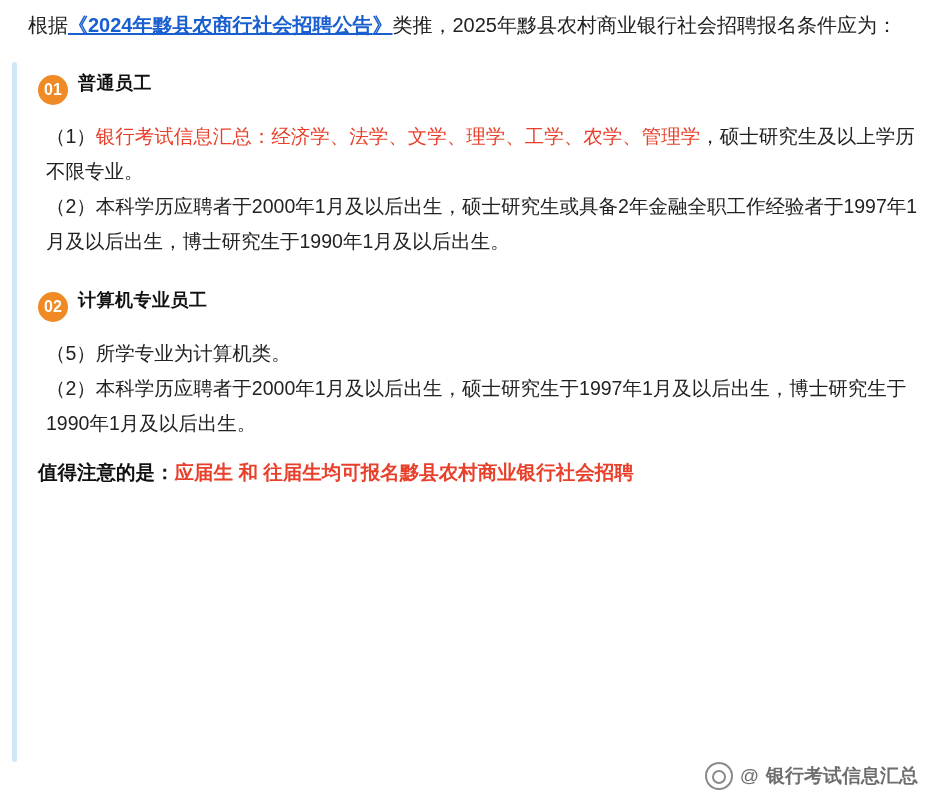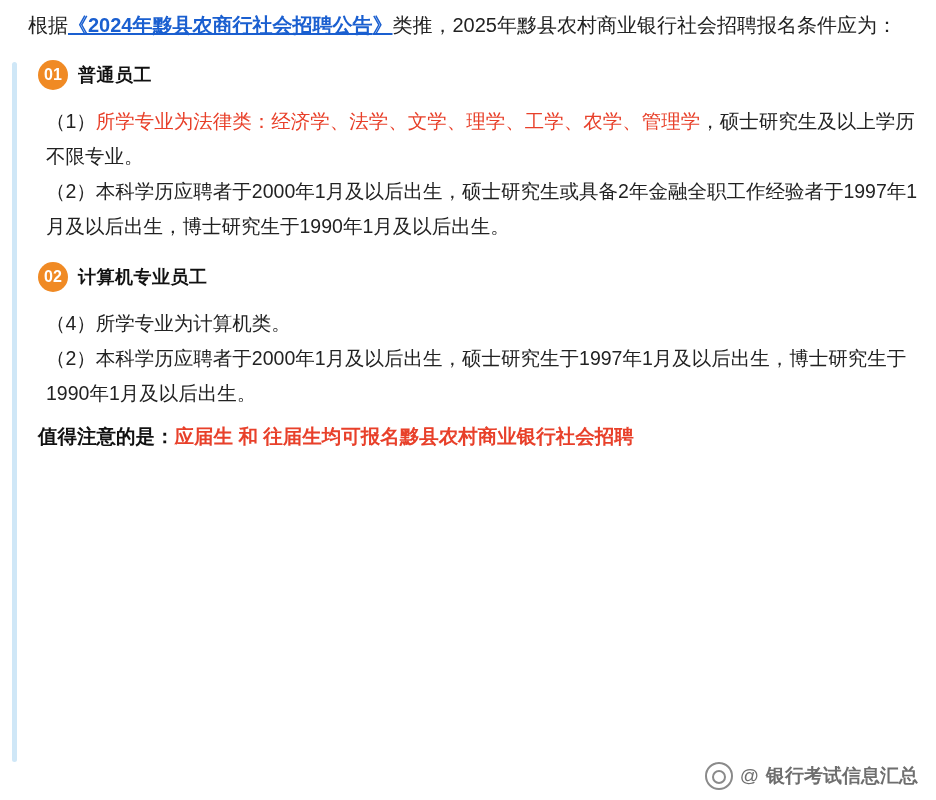--- a/index.html
+++ b/index.html
@@ -65,20 +65,21 @@
     height: 30px;
     border-radius: 50%;
     background: #f08a24;
     color: #ffffff;
     font-size: 16px;
     font-weight: bold;
     display: flex;
     align-items: center;
     justify-content: center;
     flex: none;
+    margin-top: 15px;
   }
   .section-title {
     font-size: 18px;
     font-weight: bold;
     color: #111111;
     letter-spacing: 0.5px;
   }
   .body-block {
     padding: 0 4px 0 22px;
     margin-top: 14px;
@@ -86,21 +87,21 @@
   .body-line {
     font-size: 19.5px;
     line-height: 35px;
     color: #222222;
   }
   .hl-red {
     color: #e8402a;
   }
   .footer-note {
     padding: 0 4px 0 14px;
-    margin-top: 8px;
+    margin-top: 14px;
     font-size: 19.5px;
     line-height: 34px;
     font-weight: bold;
     color: #111111;
   }
   .footer-note .hl {
     color: #e8402a;
   }
   .watermark {
     position: absolute;
@@ -148,34 +149,34 @@
     <span>根据</span><a class="linktitle" href="#"><span>《</span><span>2024年黟县农商行社会招聘公告</span><span>》</span></a><span>类推，2025年黟县农村商业银行社会招聘报名条件应为：</span>
   </p>
 
 
   <div class="section-head">
     <span class="badge">01</span>
     <span class="section-title">普通员工</span>
   </div>
   <div class="body-block">
     <p class="body-line">
-      <span>（1）</span><span class="hl-red">所学专业为法律类：经济学、法学、文学、理学、工学、农学、管理学</span><span>，硕士研究生及以上学历不限专业。</span>
+      <span>（1）</span><span class="hl-red">银行考试信息汇总：经济学、法学、文学、理学、工学、农学、管理学</span><span>，硕士研究生及以上学历不限专业。</span>
     </p>
     <p class="body-line">
       <span>（2）本科学历应聘者于2000年1月及以后出生，硕士研究生或具备2年金融全职工作经验者于1997年1月及以后出生，博士研究生于1990年1月及以后出生。</span>
     </p>
   </div>
 
   <div class="section-head">
     <span class="badge">02</span>
     <span class="section-title">计算机专业员工</span>
   </div>
   <div class="body-block">
     <p class="body-line">
-      <span>（4）所学专业为计算机类。</span>
+      <span>（5）所学专业为计算机类。</span>
     </p>
     <p class="body-line">
       <span>（2）本科学历应聘者于2000年1月及以后出生，硕士研究生于1997年1月及以后出生，博士研究生于1990年1月及以后出生。</span>
     </p>
   </div>
 
 
   <p class="footer-note">
     <span>值得注意的是：</span><span class="hl">应届生 和 往届生均可报名黟县农村商业银行社会招聘</span>
   </p>

